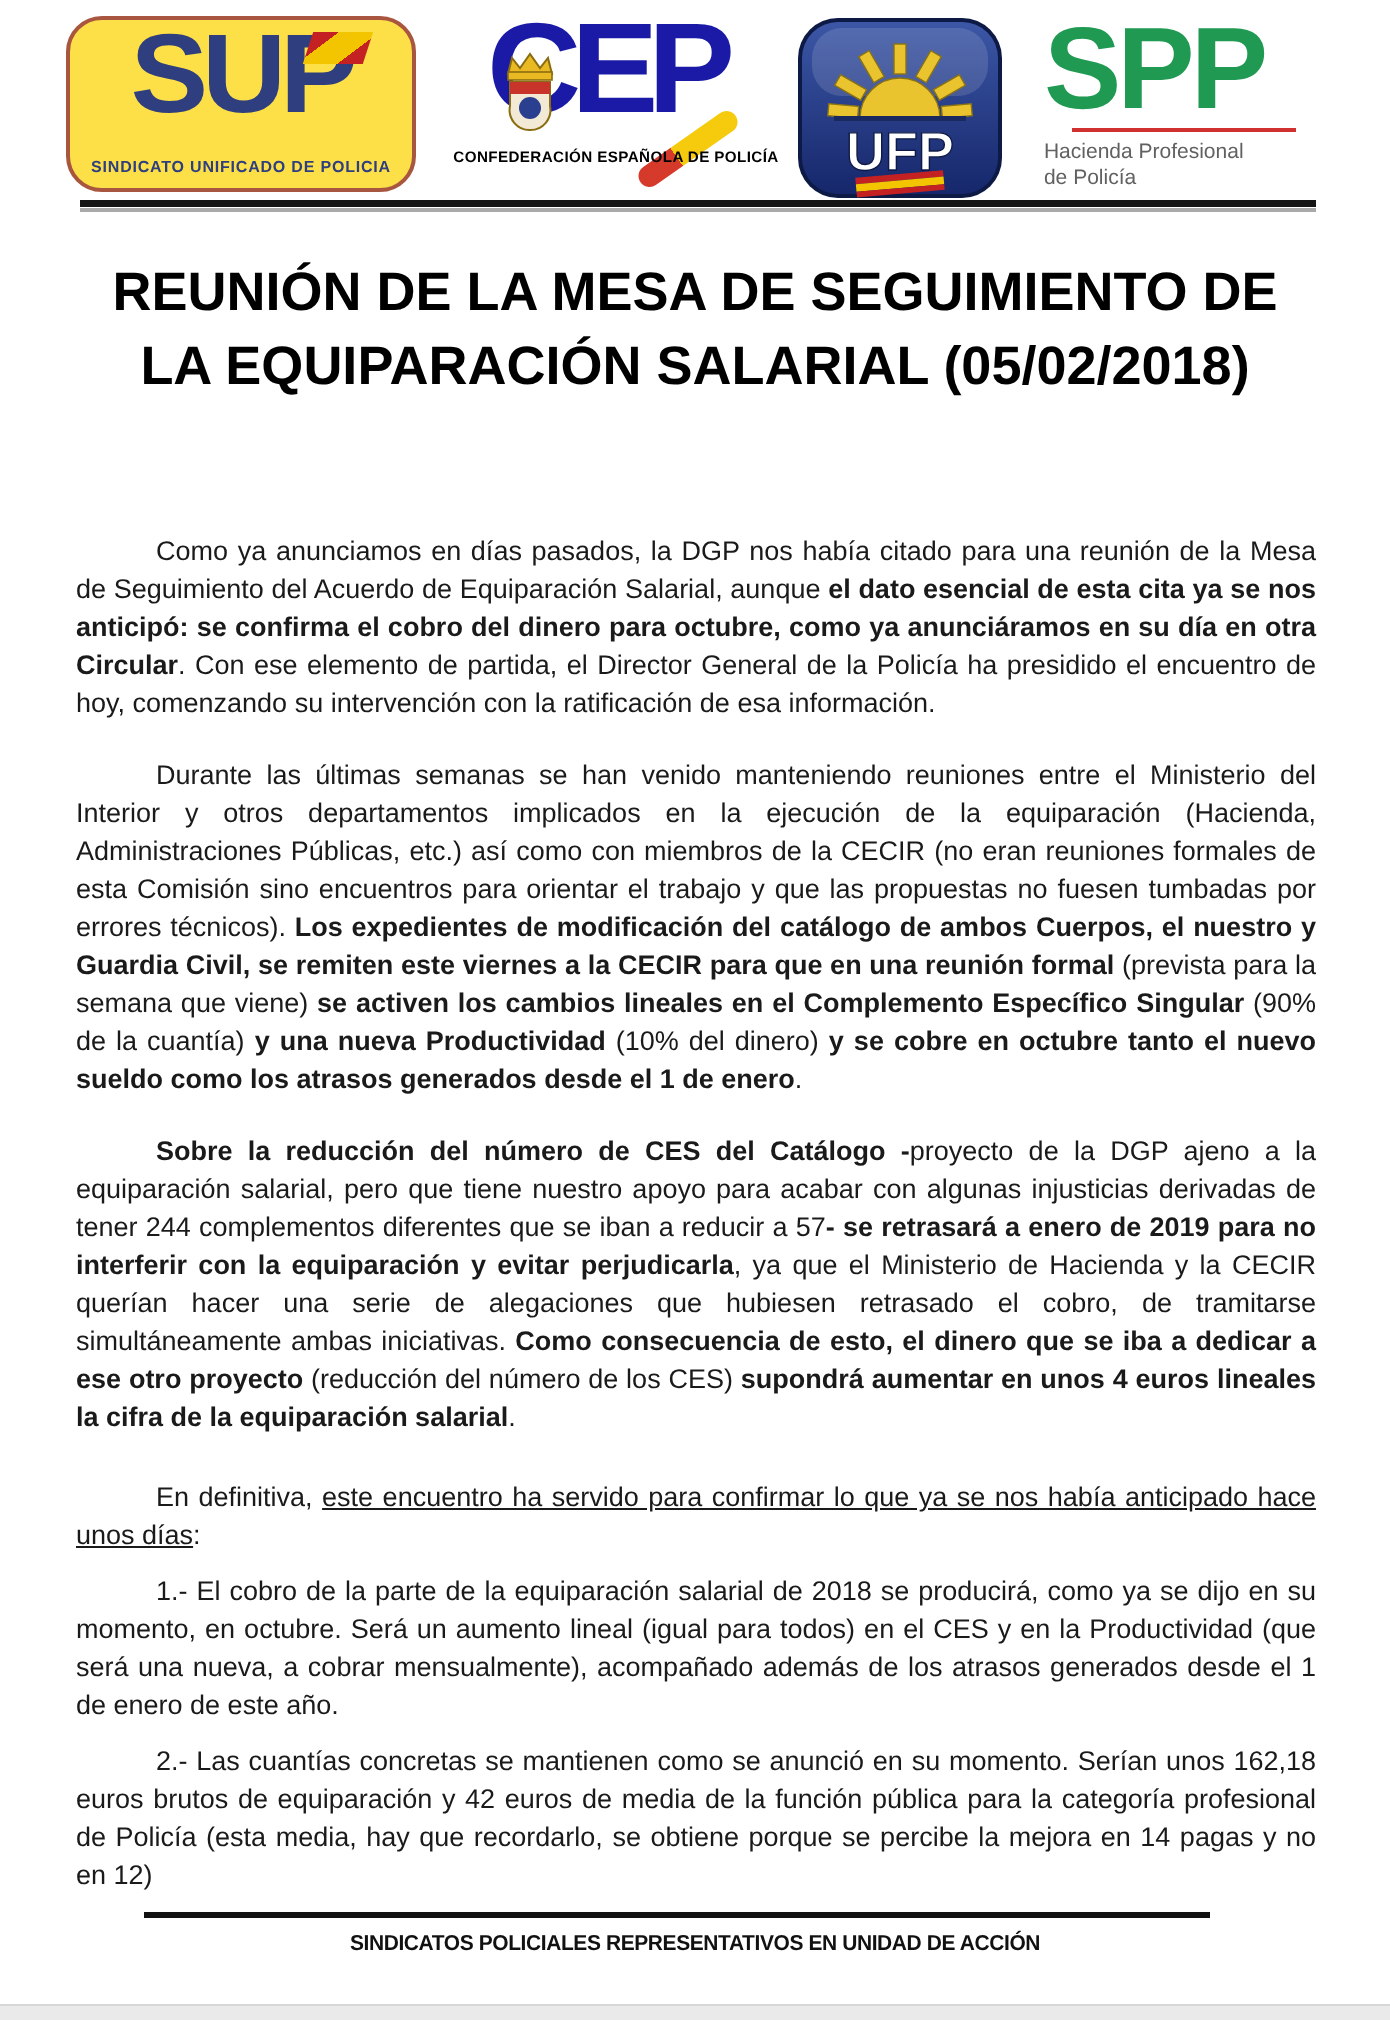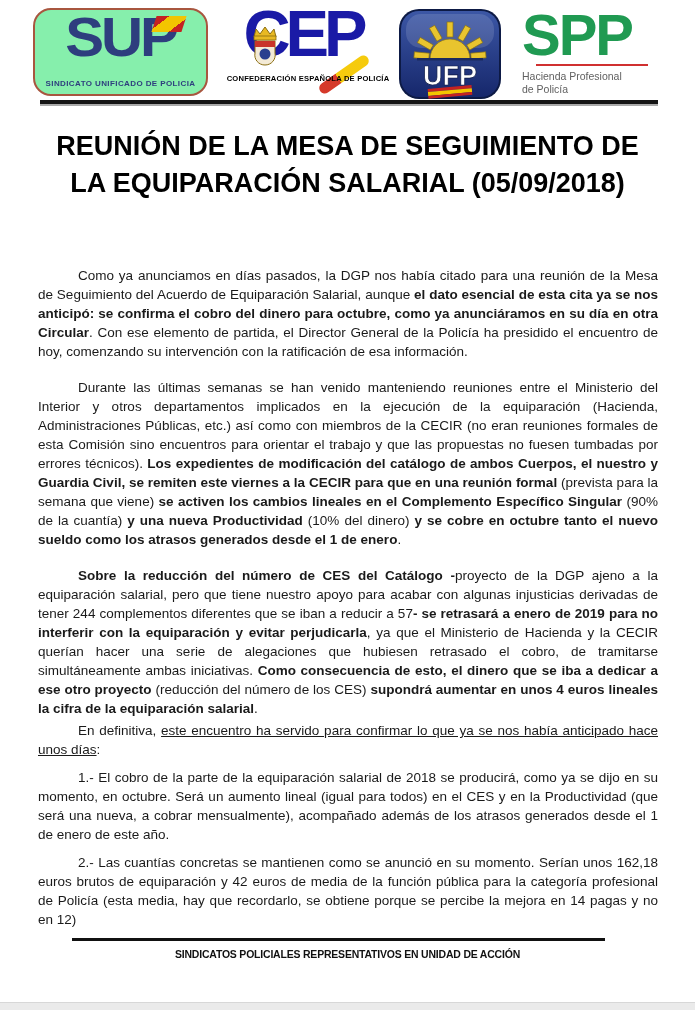--- a/index.html
+++ b/index.html
@@ -11,21 +11,21 @@
   }
   
   .logo-row{
     display:flex;justify-content:space-between;align-items:flex-start;
     padding:8px 33px 0 33px;height:88px;
   }
   .logo{position:relative;flex:0 0 auto;}
   
   .sup-box{
     width:171px;height:84px;border:2px solid #a8563f;border-radius:18px;
-    position:relative;background:#86efac;overflow:hidden;
+    position:relative;background:#fde047;overflow:hidden;
   }
   .sup-letters{
     font-weight:900;font-size:56px;line-height:0.92;letter-spacing:-3px;
     color:#2e3e7e;text-align:center;margin-top:1px;transform:scaleX(1.04);
   }
   .sup-flag{
     position:absolute;top:6px;right:22px;width:30px;height:16px;
     transform:skewX(-18deg);
     background:linear-gradient(135deg,#c42222 0 28%,#f3c500 28% 72%,#c42222 72% 100%);
   }
@@ -74,21 +74,21 @@
     text-decoration-thickness:3px;text-underline-offset:4px;
   }
   
   .doc-body{
     margin:64px 37px 0 38px;font-size:13.5px;line-height:19px;color:#1a1a1a;
     text-align:justify;
   }
   .doc-body p{margin:0;text-indent:40px;}
   .doc-body p.sp-lg{margin-bottom:17px;}
   .doc-body p.sp-sm{margin-bottom:9px;}
-  .doc-body p.sp-xs{margin-bottom:3px;}
+  .doc-body p.sp-xs{margin-bottom:21px;}
   .seg-b{font-weight:bold;}
   .seg-u{text-decoration:underline;}
   
   .footer-rule{margin:9px 0 0 72px;width:533px;height:3px;background:#111;}
   .footer-text{
     margin-top:7px;text-align:center;font-size:10.8px;font-weight:bold;color:#111;
     letter-spacing:-0.2px;transform:scaleX(0.97);
   }
   .page-edge{
     position:absolute;left:0;bottom:0;width:100%;height:7px;
@@ -159,21 +159,21 @@
       <div>Hacienda Profesional</div>
       <div>de Policía</div>
     </div>
   </div>
 </div>
 
 <div class="header-rule"></div>
 
 <div class="doc-title">
   <span class="tline" style="display:block">REUNIÓN DE LA MESA DE SEGUIMIENTO DE</span>
-  <span class="tline" style="display:block">LA EQUIPARACIÓN SALARIAL (05/09/2018)</span>
+  <span class="tline" style="display:block">LA EQUIPARACIÓN SALARIAL (05/02/2018)</span>
 </div>
 
 <div class="doc-body">
   <p class="sp-lg"><span>Como ya anunciamos en días pasados, la DGP nos había citado para una reunión de la Mesa de Seguimiento del Acuerdo de Equiparación Salarial, aunque </span><span class="seg-b">el dato esencial de esta cita ya se nos anticipó: se confirma el cobro del dinero para octubre, como ya anunciáramos en su día en otra Circular</span><span>. Con ese elemento de partida, el Director General de la Policía ha presidido el encuentro de hoy, comenzando su intervención con la ratificación de esa información.</span></p>
   <p class="sp-lg"><span>Durante las últimas semanas se han venido manteniendo reuniones entre el Ministerio del Interior y otros departamentos implicados en la ejecución de la equiparación (Hacienda, Administraciones Públicas, etc.) así como con miembros de la CECIR (no eran reuniones formales de esta Comisión sino encuentros para orientar el trabajo y que las propuestas no fuesen tumbadas por errores técnicos). </span><span class="seg-b">Los expedientes de modificación del catálogo de ambos Cuerpos, el nuestro y Guardia Civil, se remiten este viernes a la CECIR para que en una reunión formal </span><span>(prevista para la semana que viene) </span><span class="seg-b">se activen los cambios lineales en el Complemento Específico Singular </span><span>(90% de la cuantía) </span><span class="seg-b">y una nueva Productividad </span><span>(10% del dinero) </span><span class="seg-b">y se cobre en octubre tanto el nuevo sueldo como los atrasos generados desde el 1 de enero</span><span>.</span></p>
   <p class="sp-xs"><span class="seg-b">Sobre la reducción del número de CES del Catálogo -</span><span>proyecto de la DGP ajeno a la equiparación salarial, pero que tiene nuestro apoyo para acabar con algunas injusticias derivadas de tener 244 complementos diferentes que se iban a reducir a 57</span><span class="seg-b">- se retrasará a enero de 2019 para no interferir con la equiparación y evitar perjudicarla</span><span>, ya que el Ministerio de Hacienda y la CECIR querían hacer una serie de alegaciones que hubiesen retrasado el cobro, de tramitarse simultáneamente ambas iniciativas. </span><span class="seg-b">Como consecuencia de esto, el dinero que se iba a dedicar a ese otro proyecto </span><span>(reducción del número de los CES) </span><span class="seg-b">supondrá aumentar en unos 4 euros lineales la cifra de la equiparación salarial</span><span>.</span></p>
   <p class="sp-sm"><span>En definitiva, </span><span class="seg-u">este encuentro ha servido para confirmar lo que ya se nos había anticipado hace unos días</span><span>:</span></p>
   <p class="sp-sm"><span>1.- El cobro de la parte de la equiparación salarial de 2018 se producirá, como ya se dijo en su momento, en octubre. Será un aumento lineal (igual para todos) en el CES y en la Productividad (que será una nueva, a cobrar mensualmente), acompañado además de los atrasos generados desde el 1 de enero de este año.</span></p>
   <p><span>2.- Las cuantías concretas se mantienen como se anunció en su momento. Serían unos 162,18 euros brutos de equiparación y 42 euros de media de la función pública para la categoría profesional de Policía (esta media, hay que recordarlo, se obtiene porque se percibe la mejora en 14 pagas y no en 12)</span></p>
 </div>

